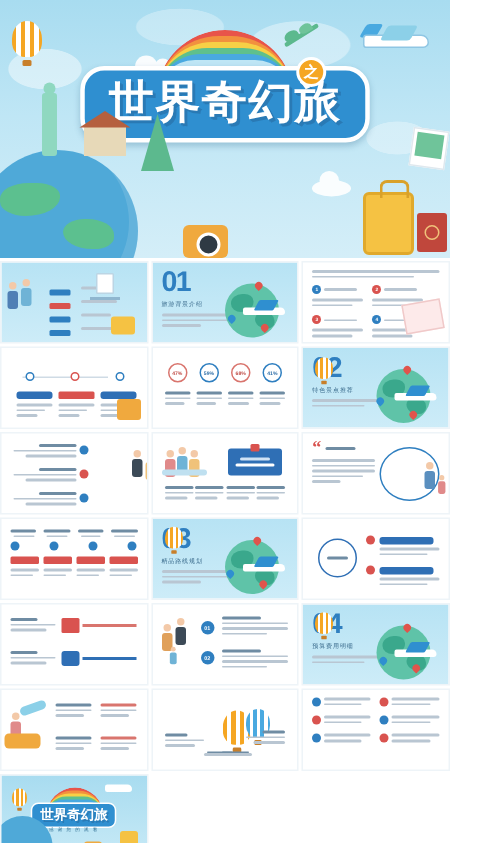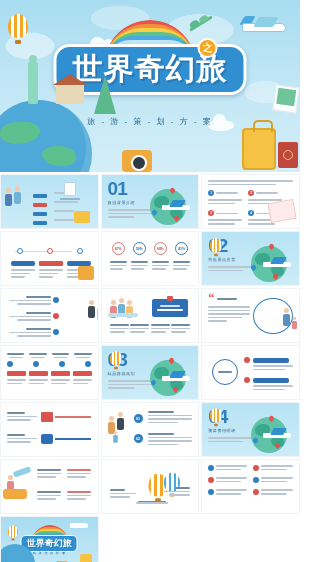--- a/index.html
+++ b/index.html
@@ -217,21 +217,20 @@
     <div class="plane">
       <div class="tail"></div>
         <div class="body"></div>
         <div class="wing"></div>
     </div>
 
     <div class="title-wrap">
       <div class="title-text">世界奇幻旅</div>
       <div class="title-badge">之</div>
     </div>
-    <div class="subtitle">旅 - 游 - 策 - 划 - 方 - 案</div>
 
     <div class="globe">
       <div class="land1"></div>
         <div class="land2"></div>
     </div>
     <div class="statue"></div>
     <div class="house"></div>
     <div class="eiffel"></div>
     <div class="camera"></div>
     <div class="suitcase"></div>

